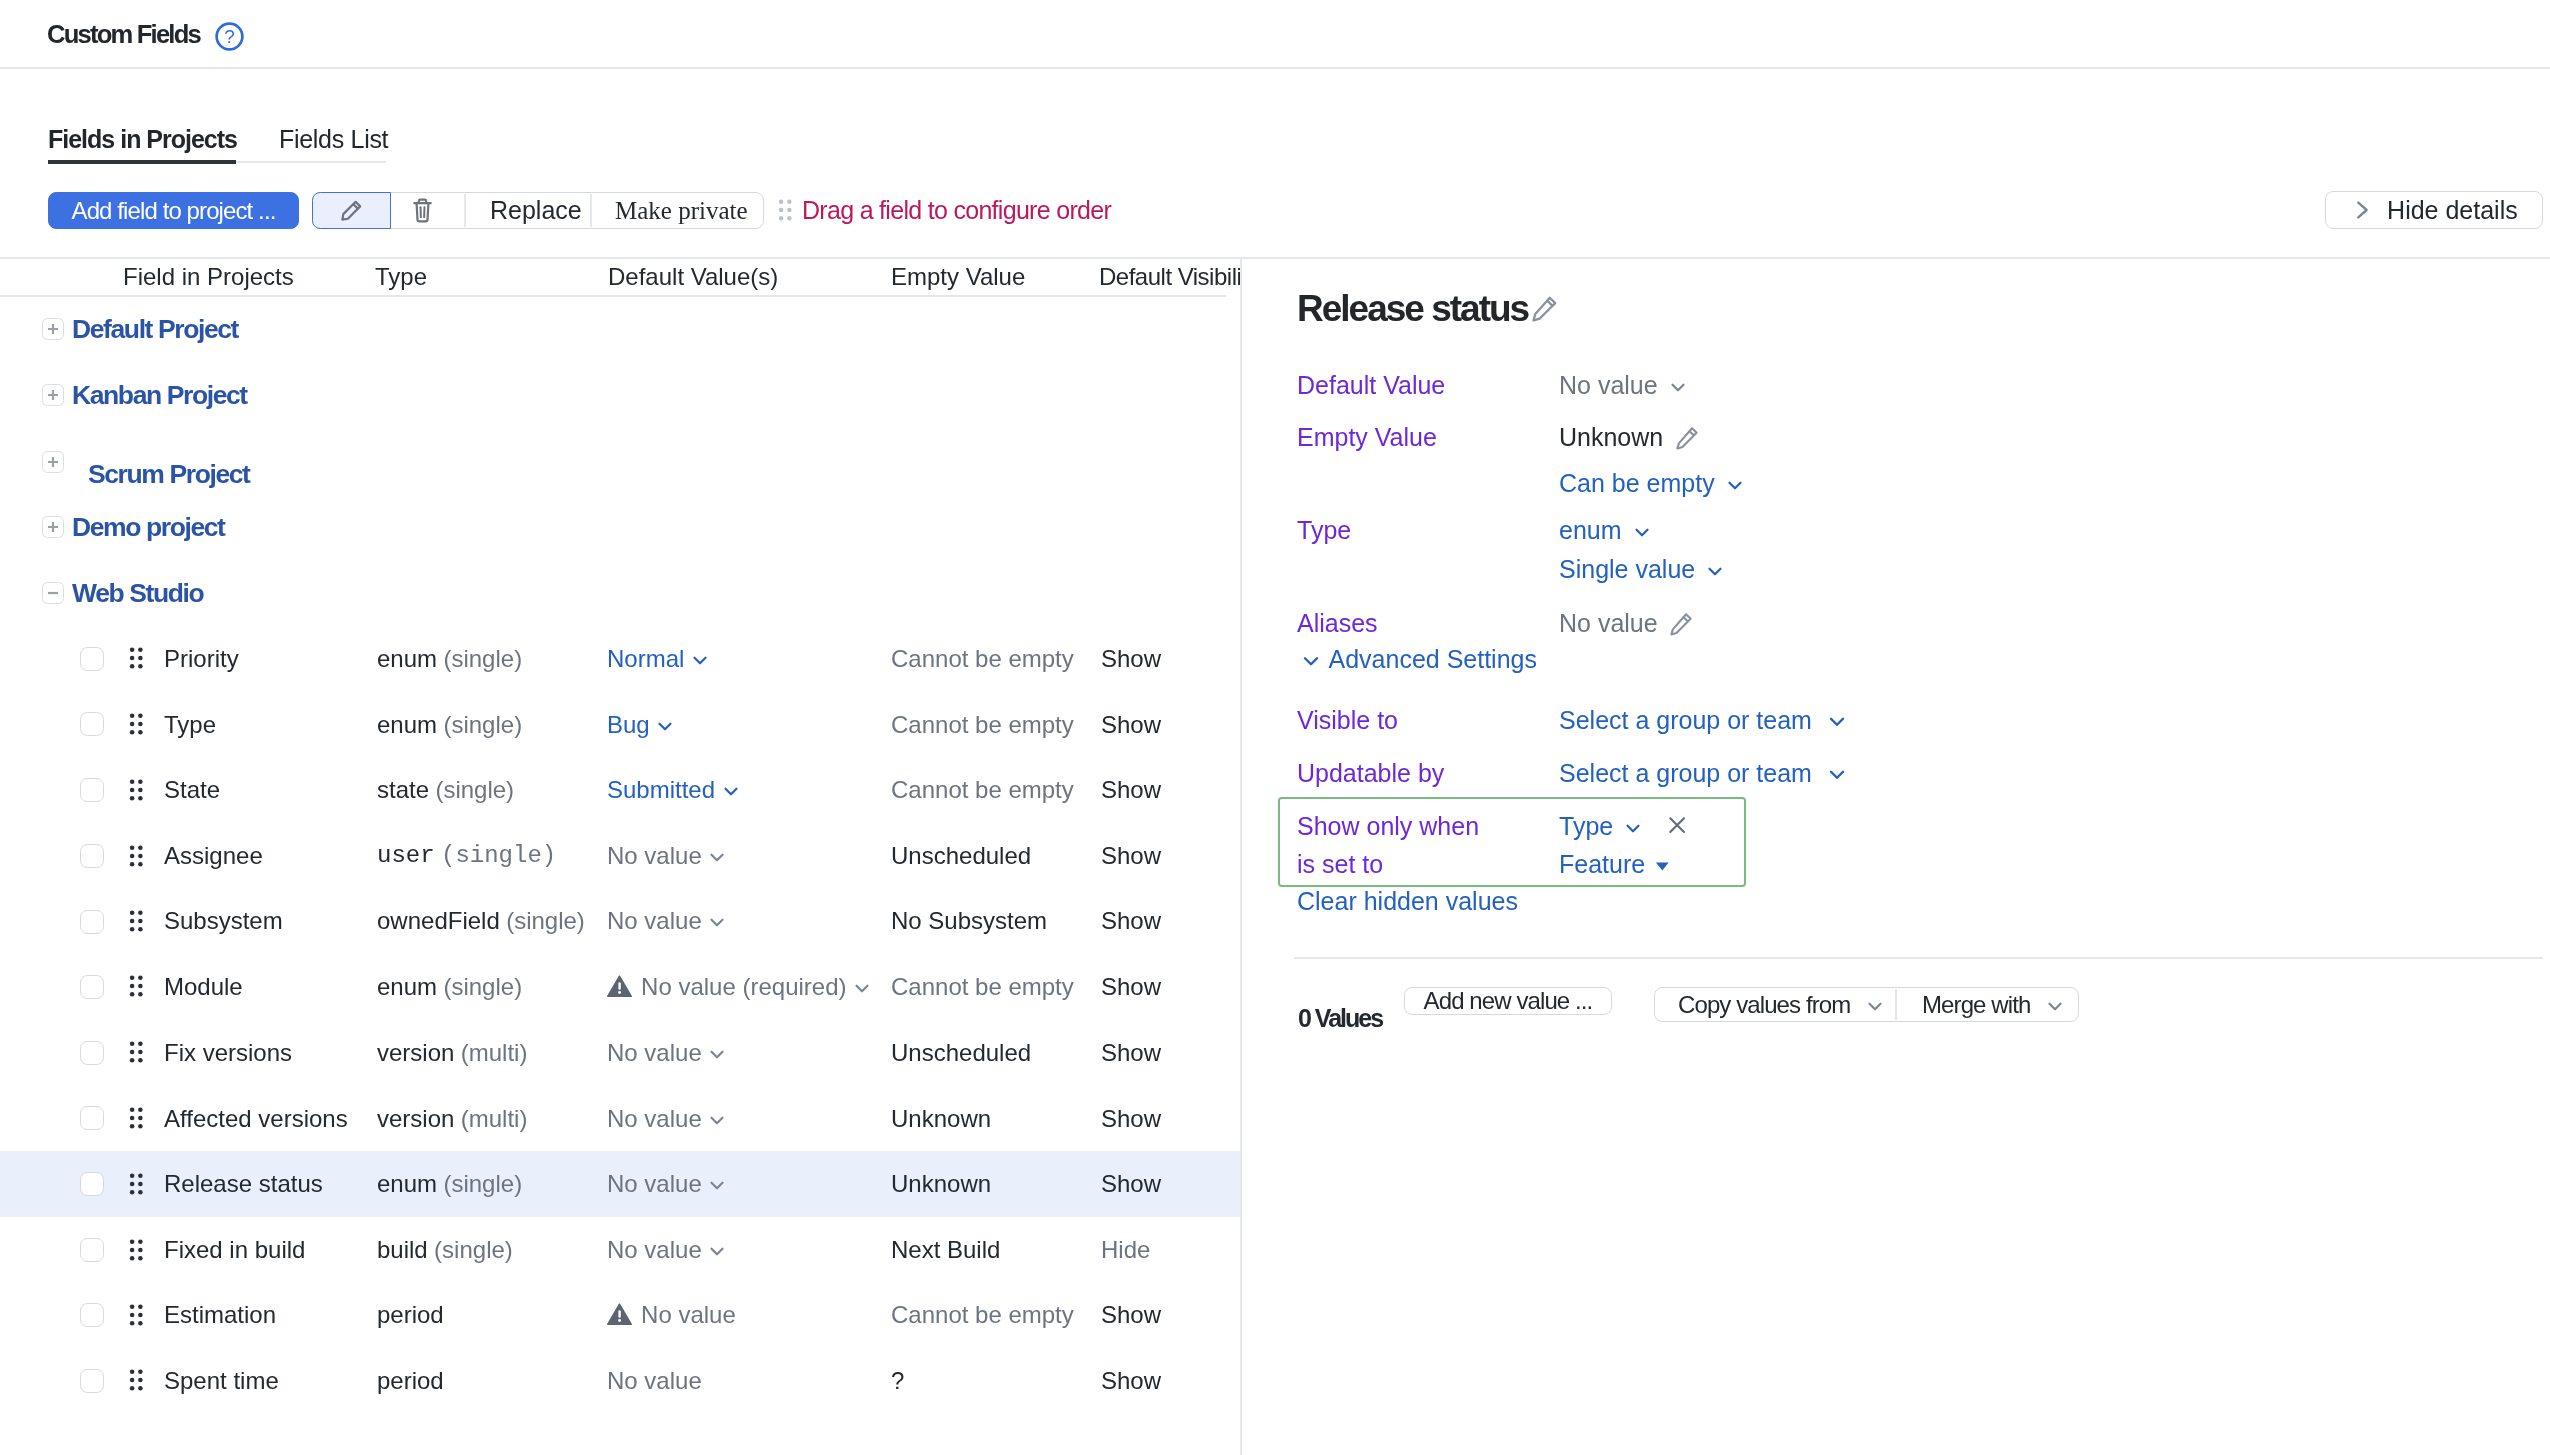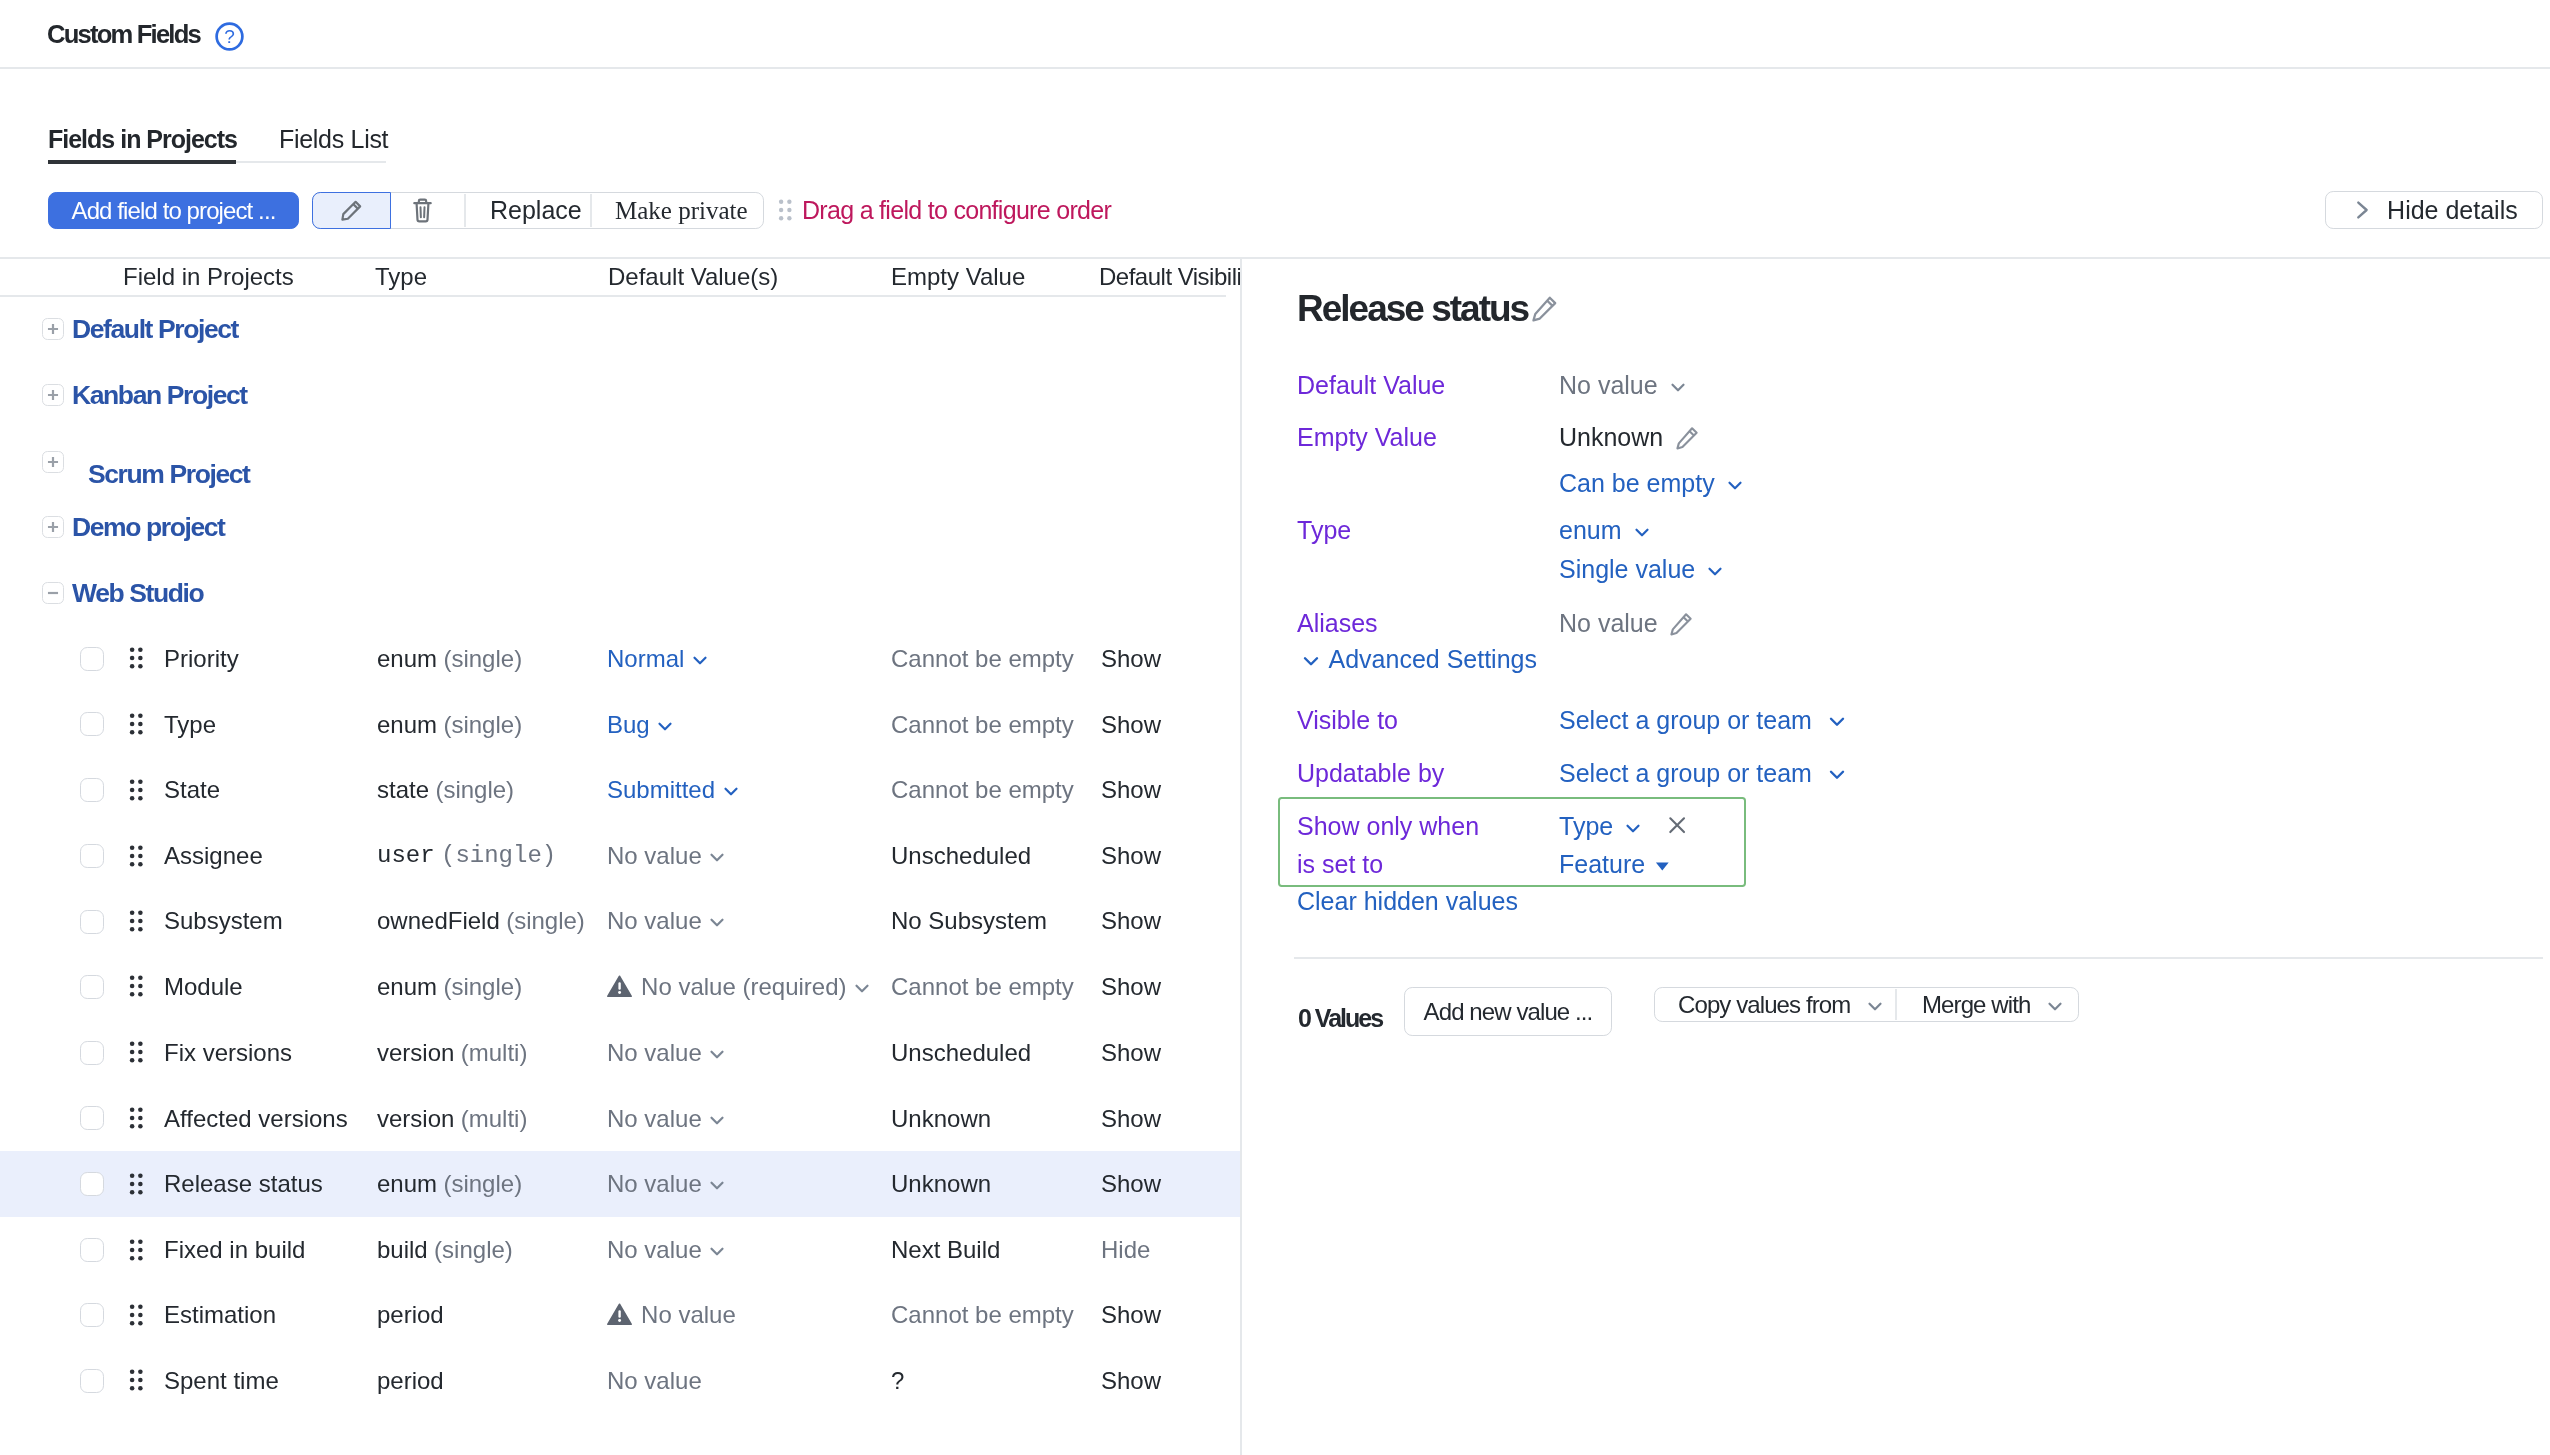--- a/index.html
+++ b/index.html
@@ -460,21 +460,21 @@
   <div class="abs t27 blue" style="left:1559px;top:846px;height:37px;">Feature
     <svg width="14.6" height="11" viewBox="0 0 16 12" style="margin-left:10px;margin-top:4.6px;">
         <path d="M1 1.5 L15 1.5 L8 10.5 Z" fill="#2361c0"></path>
       </svg>
   </div>
 
   <div class="abs t27 blue" style="left:1297px;top:883px;height:37px;">Clear hidden values</div>
 
   <div class="hline" style="left:1294px;top:957px;width:1249px;"></div>
   <div class="abs t27" style="left:1298px;top:986px;height:37px;font-weight:bold;letter-spacing:-2px;margin-top:14px;">0 Values</div>
-  <div class="btn" style="left:1404px;top:987px;width:208px;height:49px;font-size:24px;letter-spacing:-0.9px;">Add new value ...</div>
+  <div class="btn" style="left:1404px;top:987px;width:208px;height:28px;font-size:24px;letter-spacing:-0.9px;">Add new value ...</div>
   <div class="btn" style="left:1654px;top:987px;width:425px;height:35px;"></div>
   <div class="vline" style="left:1895px;top:989px;height:31px;"></div>
   <div class="abs" style="left:1678px;top:986px;height:37px;font-size:24px;letter-spacing:-0.9px;">Copy values from<svg width="22" height="22" viewBox="0 0 24 24" style="margin-left:13.7px;margin-top:3.7px;">
         <path d="M6 9.5 L12 15.5 L18 9.5" fill="none" stroke="#7b8694" stroke-width="2.4" stroke-linecap="round" stroke-linejoin="round"></path>
       </svg></div>
   <div class="abs" style="left:1922px;top:986px;height:37px;font-size:24px;letter-spacing:-0.9px;">Merge with<svg width="22" height="22" viewBox="0 0 24 24" style="margin-left:13.7px;margin-top:3.7px;">
         <path d="M6 9.5 L12 15.5 L18 9.5" fill="none" stroke="#7b8694" stroke-width="2.4" stroke-linecap="round" stroke-linejoin="round"></path>
       </svg></div>
 
 </div>

